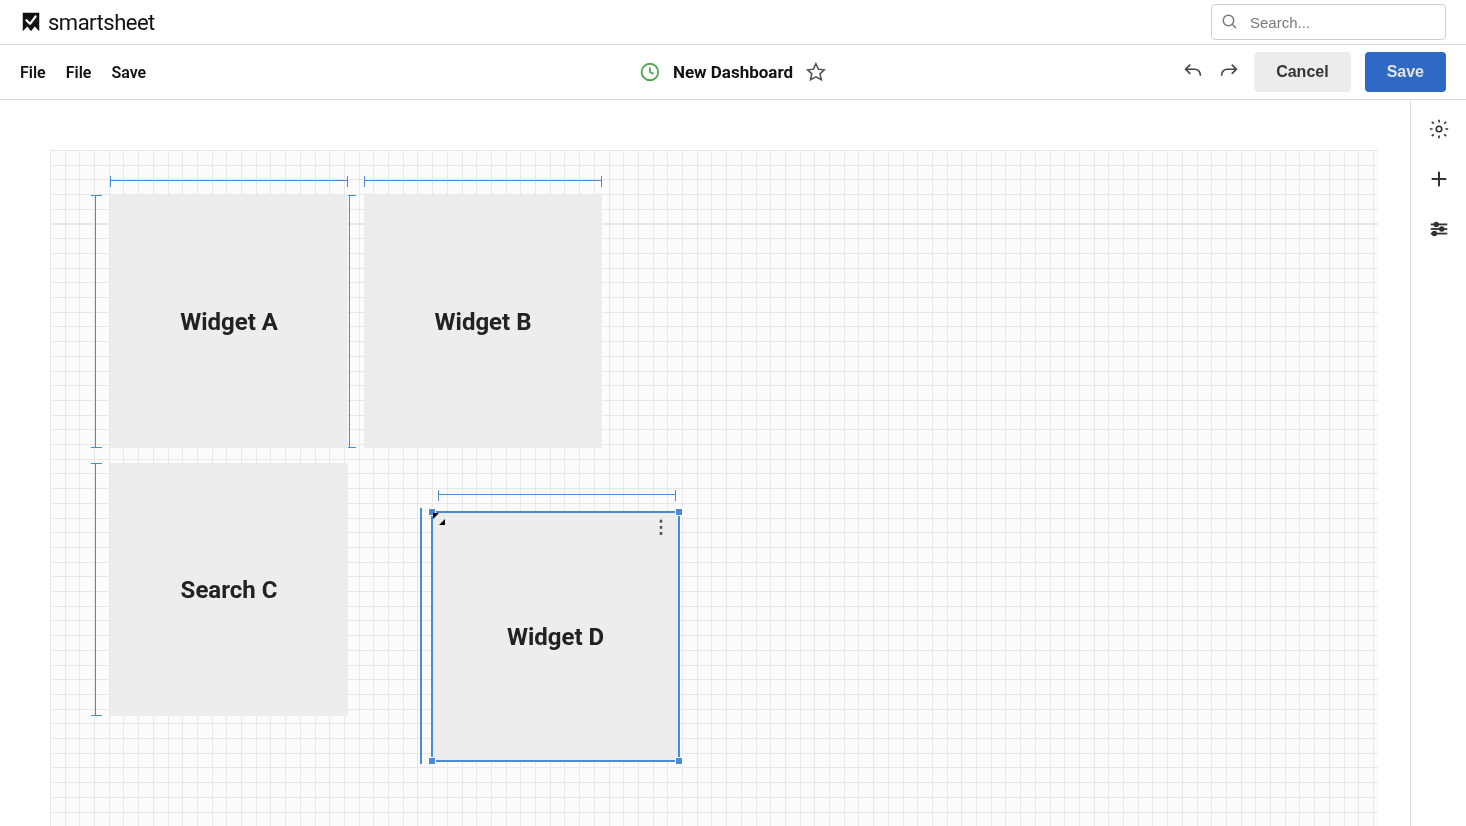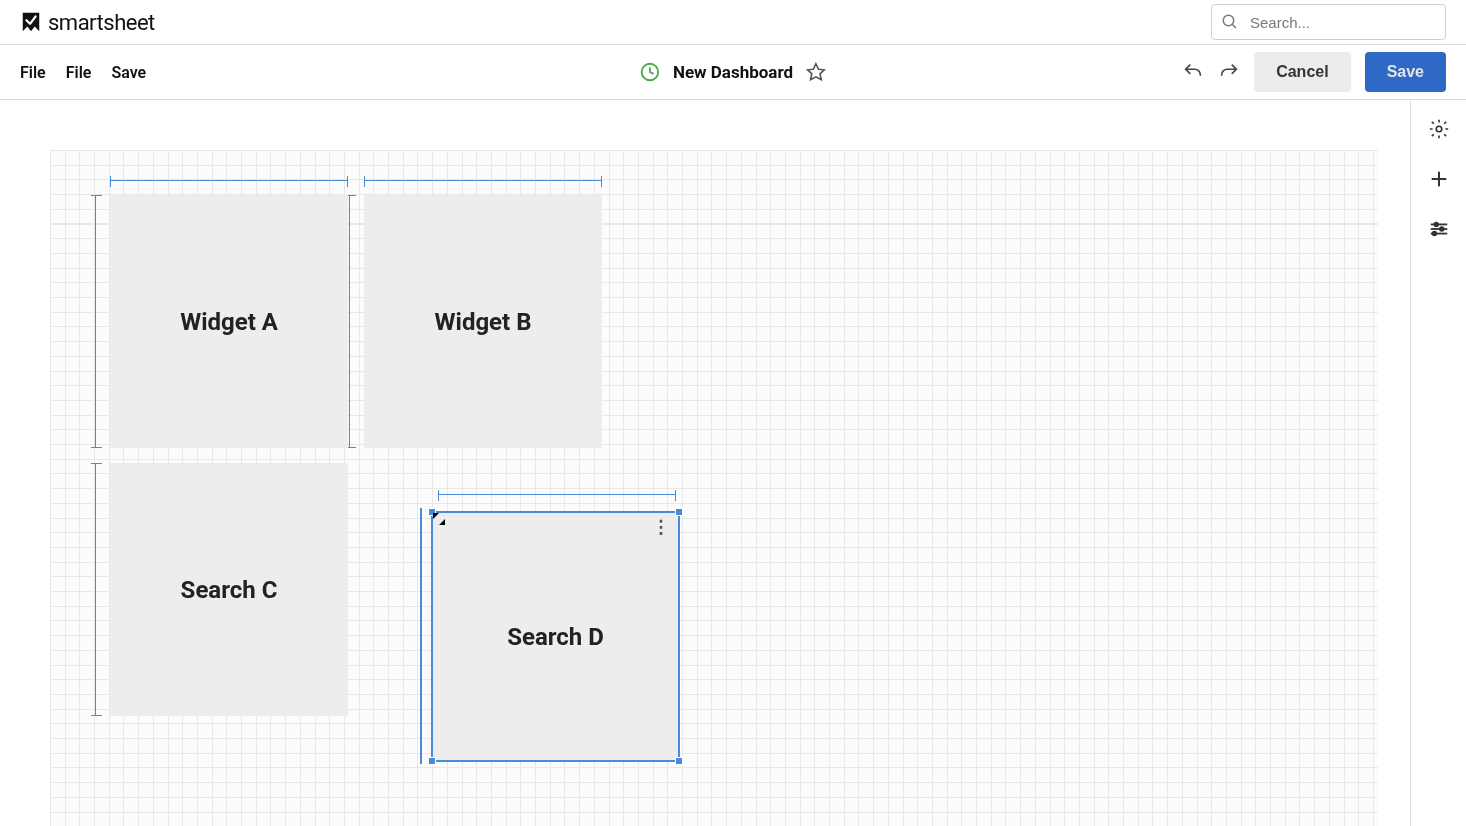--- a/index.html
+++ b/index.html
@@ -334,21 +334,21 @@
 
     <div class="widget" style="left:60px; top:45px; width:238px; height:253px;">
       <span>Widget A</span>
     </div>
 
     <div class="widget" style="left:60px; top:313px; width:238px; height:253px;">
       <span>Search C</span>
     </div>
 
     <div class="widget" style="left:383px; top:363px; width:245px; height:247px; background:#ededed;">
-      <span>Search D</span>
+      <span>Widget D</span>
       <span class="widget-menu-icon">⋮</span>
     </div>
 
     <div class="guide guide-h" style="left:388px; width:238px; top:344px;"></div>
     <div class="snap-line" style="left:370px; top:358px; height:256px;"></div>
 
     <div class="selected-frame" style="left:381px; top:361px; width:249px; height:251px;">
       <div class="handle h-tl"></div>
       <div class="handle h-tr"></div>
       <div class="handle h-bl"></div>

